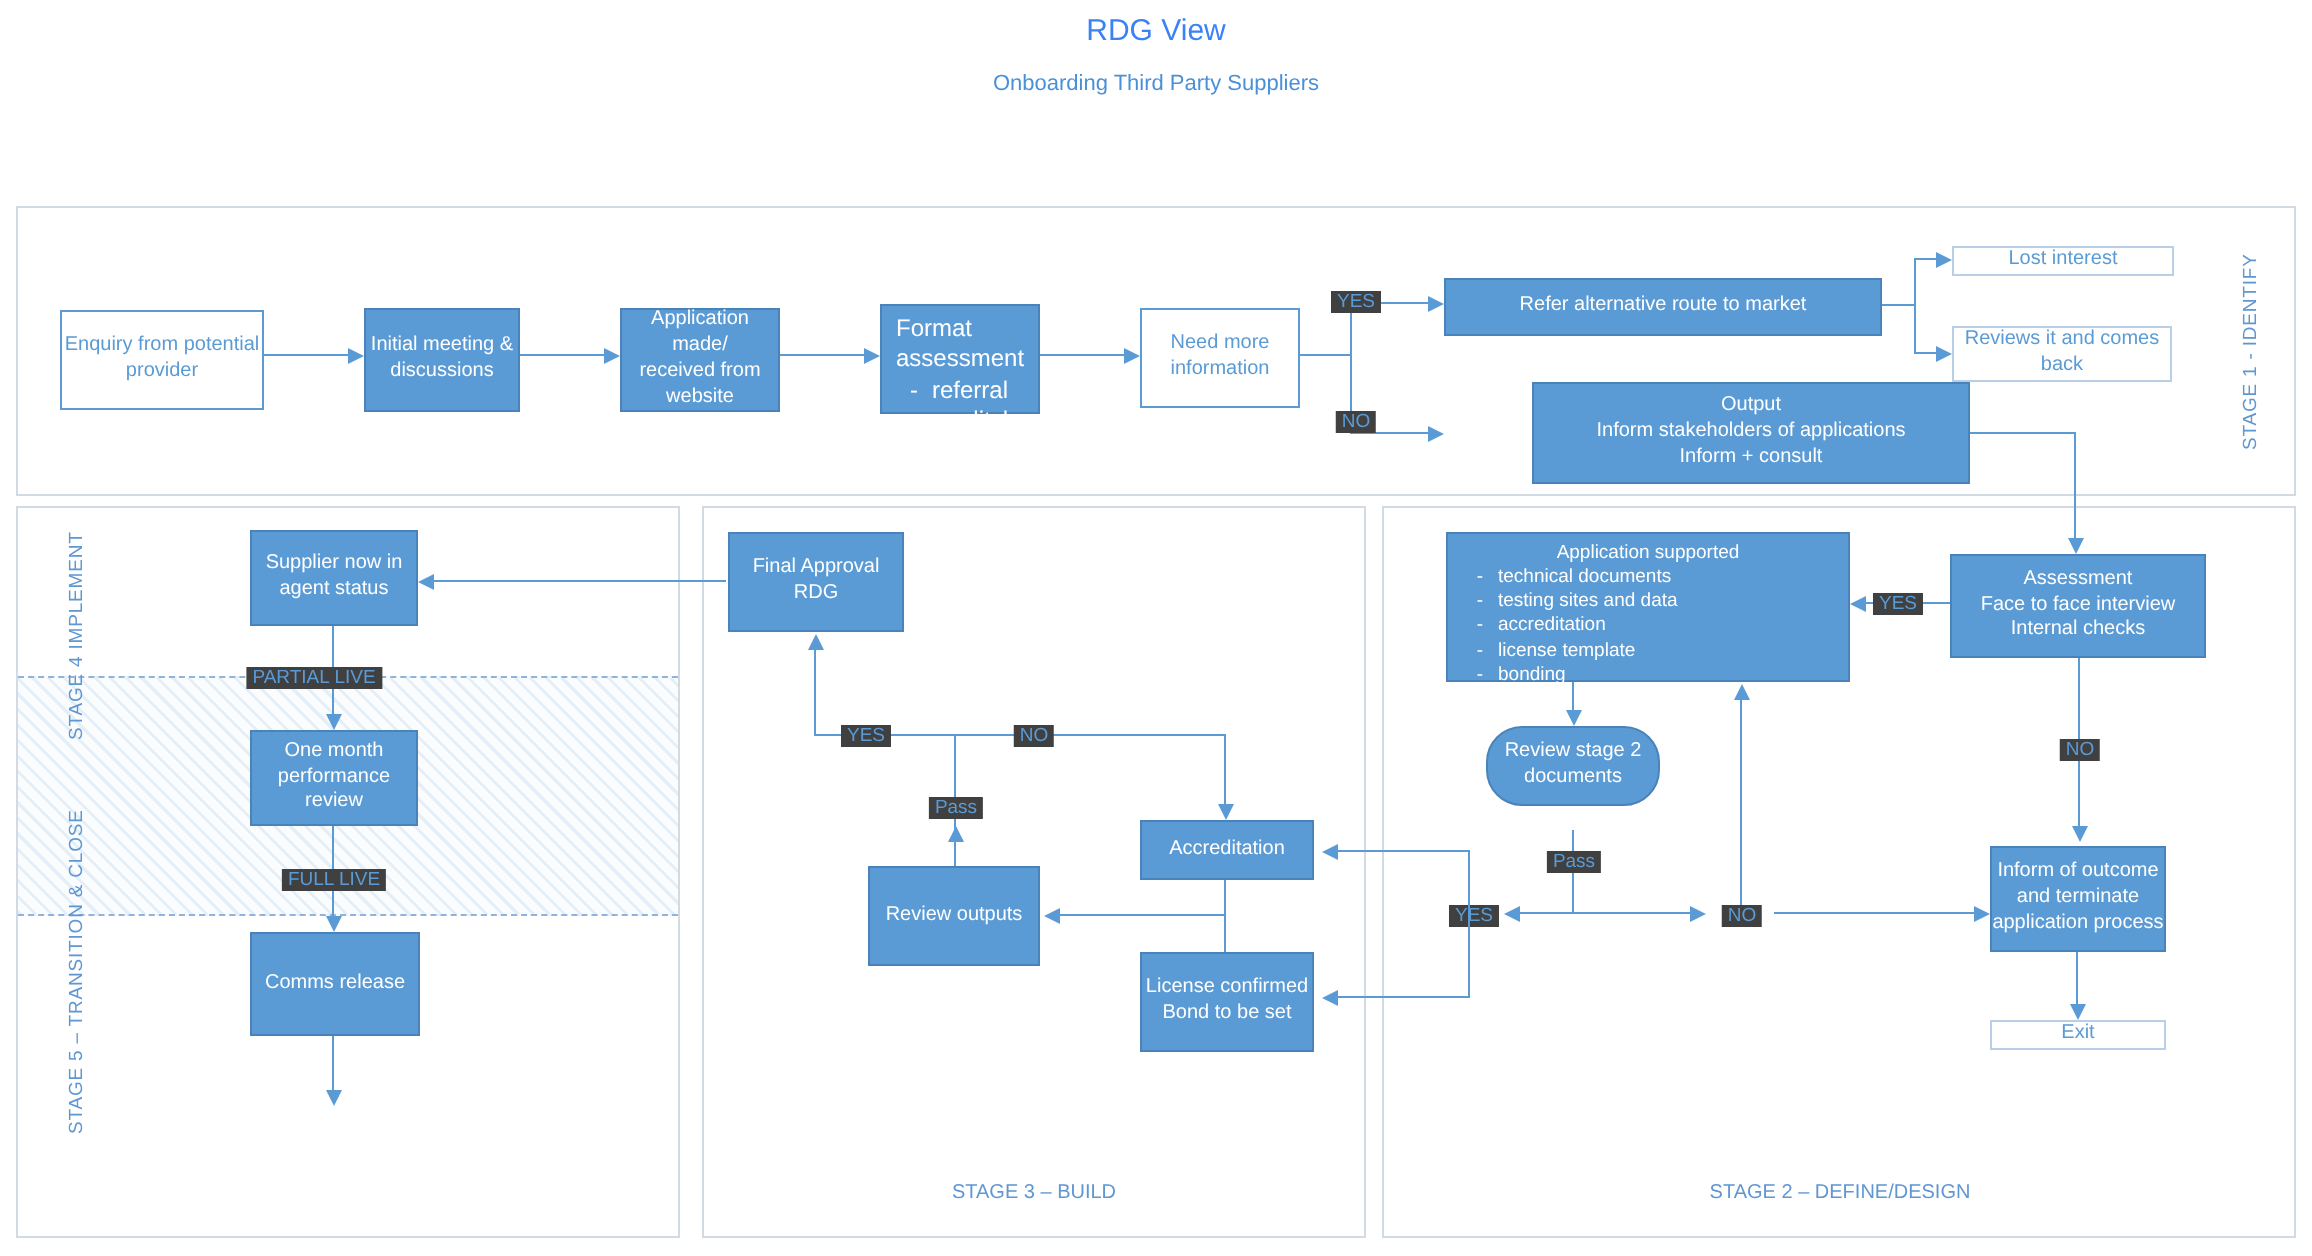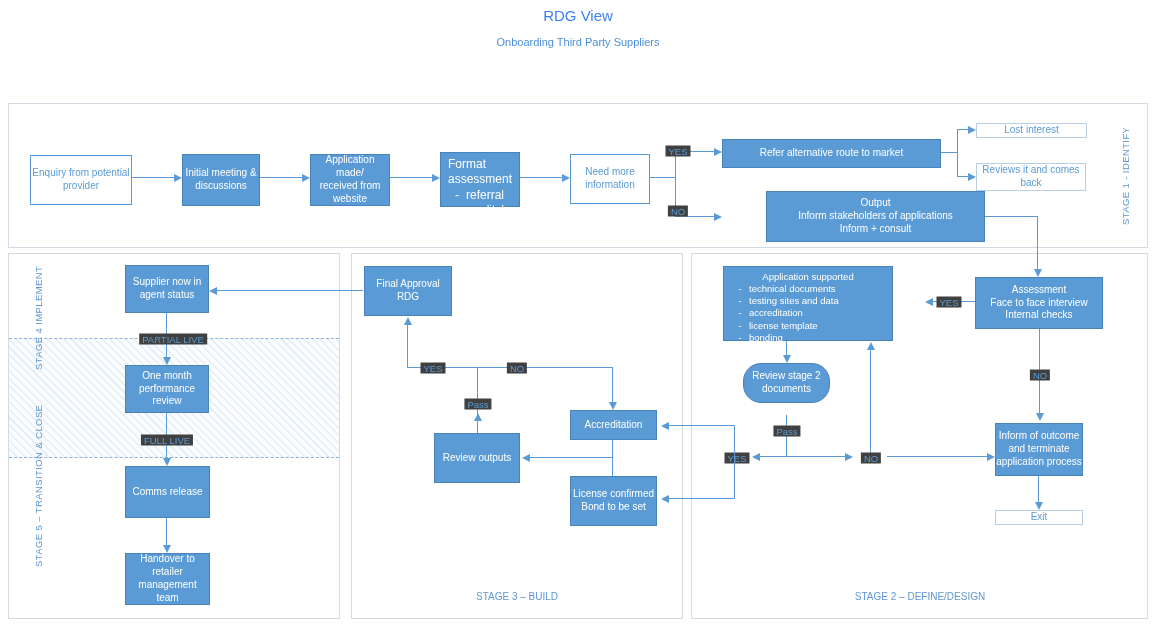--- a/index.html
+++ b/index.html
@@ -136,21 +136,21 @@
   <div class="clbl" style="left:433px; top:368px;">YES</div>
   <div class="clbl" style="left:517px; top:368px;">NO</div>
   <div class="hl" style="left:530px; top:457px; width:83px;"></div>
   <div class="arr l" style="left:522px; top:454px;"></div>
   <div class="vl" style="left:612px; top:440px; height:36px;"></div>
   <div class="hl" style="left:217px; top:290px; width:146px;"></div>
   <div class="arr l" style="left:209px; top:287px;"></div>
 
   <div class="vl" style="left:166px; top:312px; height:45px;"></div>
   <div class="arr d" style="left:163px; top:357px;"></div>
-  <div class="clbl" style="left:173px; top:339px;">PARTIAL LIVE</div>
+  <div class="clbl" style="left:157px; top:339px;">PARTIAL LIVE</div>
   <div class="vl" style="left:166px; top:413px; height:45px;"></div>
   <div class="arr d" style="left:163px; top:458px;"></div>
   <div class="clbl" style="left:167px; top:440px;">FULL LIVE</div>
   <div class="vl" style="left:166px; top:518px; height:28px;"></div>
   <div class="arr d" style="left:163px; top:545px;"></div>
 
   <div class="node blue" style="left:182px; top:154px; width:78px; height:52px;">
     <span class="txt">Initial meeting &amp;
 discussions</span>
     </div>
@@ -201,40 +201,36 @@
     <span class="txt">Supplier now in
 agent status</span>
     </div>
   <div class="node blue" style="left:125px; top:365px; width:84px; height:48px;">
     <span class="txt">One month
 performance review</span>
     </div>
   <div class="node blue" style="left:125px; top:466px; width:85px; height:52px;">
     <span class="txt">Comms release</span>
     </div>
-  <div class="node blue" style="left:125px; top:553px; width:85px; height:52px;">
-    <span class="txt">Handover to retailer
-management team</span>
-    </div>
 
   <div class="node blue" style="left:364px; top:266px; width:88px; height:50px;">
     <span class="txt">Final Approval RDG</span>
     </div>
   <div class="node blue" style="left:434px; top:433px; width:86px; height:50px;">
     <span class="txt">Review outputs</span>
     </div>
   <div class="node blue" style="left:570px; top:410px; width:87px; height:30px;">
     <span class="txt">Accreditation</span>
     </div>
   <div class="node blue" style="left:570px; top:476px; width:87px; height:50px;">
     <span class="txt">License confirmed
 Bond to be set</span>
     </div>
 
-  <div class="node blue bullets" style="left:723px; top:266px; width:170px; height:75px; font-size:9.5px;">
+  <div class="node blue bullets" style="left:723px; top:266px; width:202px; height:75px; font-size:9.5px;">
     <div class="b-title tc">Application supported</div>
     <div>
         <div class="bullet-row">
           <span class="bullet-dash">-</span>
           <span class="bullet-text">technical documents</span>
         </div>
         <div class="bullet-row">
           <span class="bullet-dash">-</span>
           <span class="bullet-text">testing sites and data</span>
         </div>

